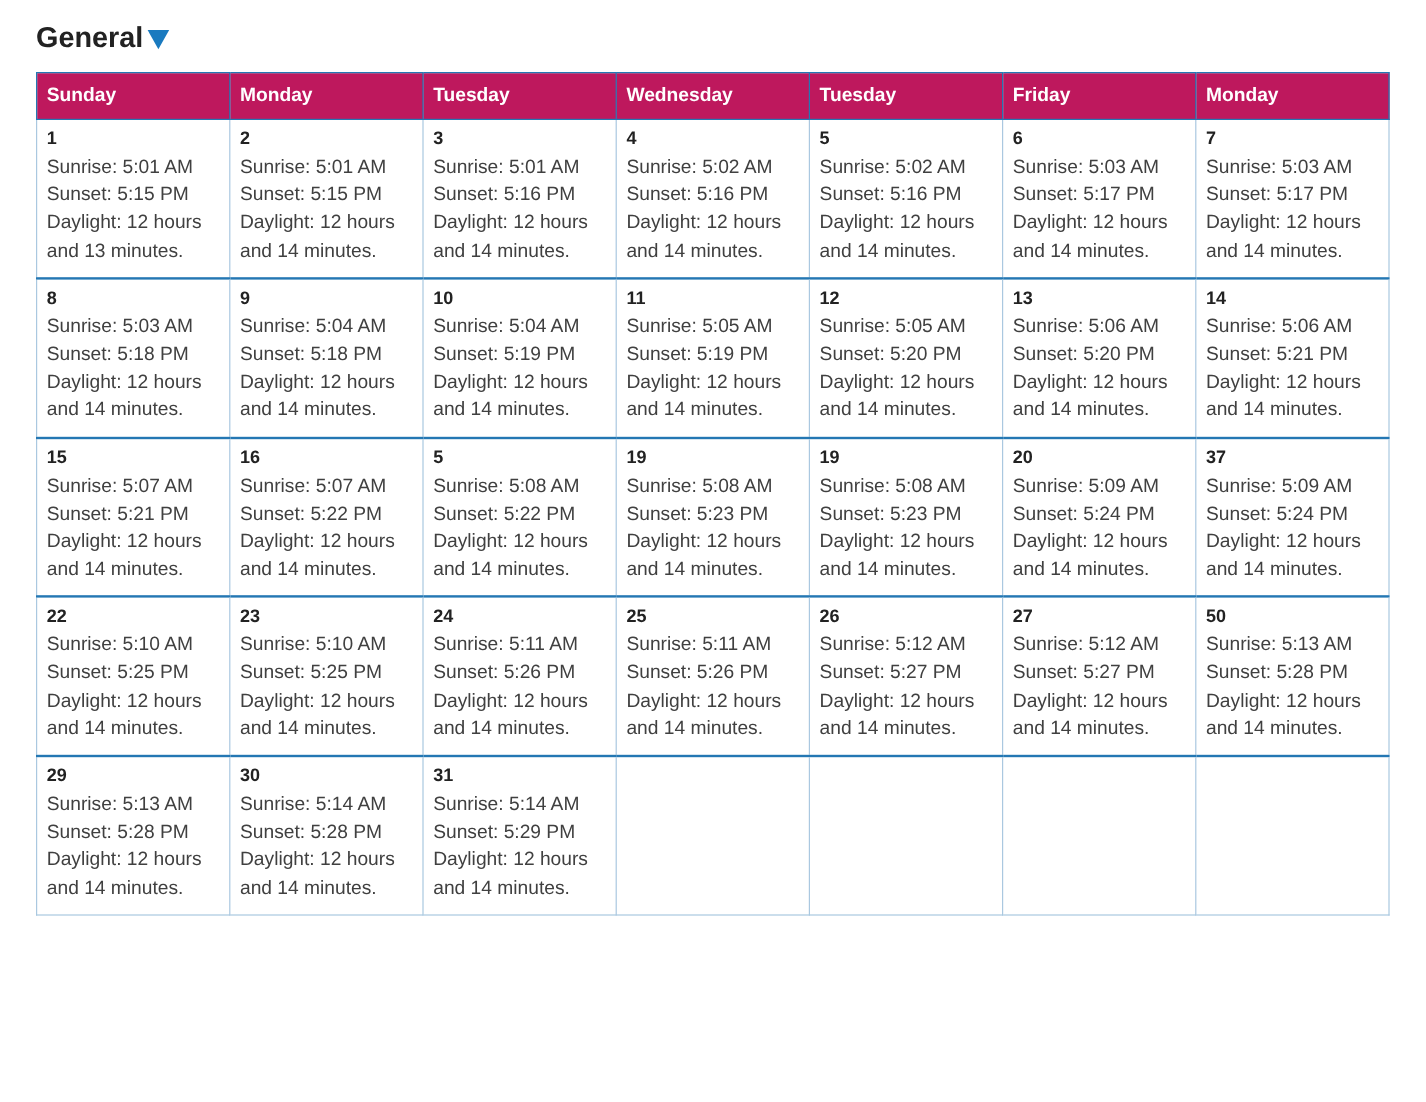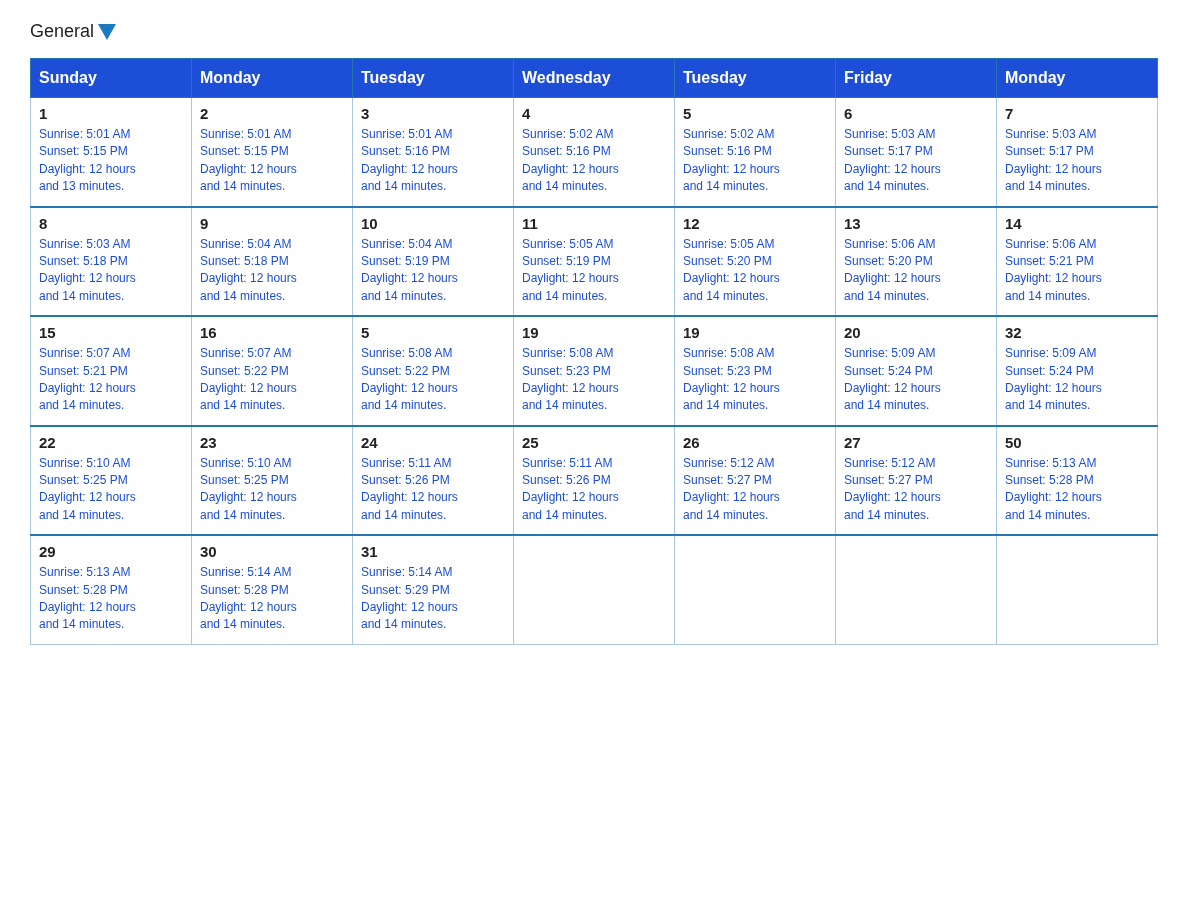--- a/index.html
+++ b/index.html
@@ -16,22 +16,22 @@
       justify-content: space-between;
       align-items: flex-start;
       margin-bottom: 18px;
     }
     .logo {
       display: flex;
       flex-direction: column;
       align-items: flex-start;
     }
     .logo-text {
-      font-size: 18px;
-      font-weight: normal;
+      font-size: 24px;
+      font-weight: bold;
       color: #222;
       line-height: 1;
     }
     .logo-blue {
       color: #1a7abf;
       font-size: 26px;
       font-weight: bold;
       margin-top: -2px;
     }
     .title-block {
@@ -47,21 +47,21 @@
       font-size: 22px;
       color: #444;
       margin-top: 4px;
     }
     .calendar {
       width: 100%;
       border-collapse: collapse;
       border: 1.5px solid #2477b3;
     }
     .calendar th {
-      background: #1d4ed8;
+      background: #be185d;
       color: #fff;
       font-size: 16px;
       font-weight: bold;
       padding: 10px 8px;
       text-align: left;
       border: 1.5px solid #2477b3;
     }
     .calendar td {
       vertical-align: top;
       padding: 7px 8px 10px 8px;
@@ -71,22 +71,22 @@
       min-height: 100px;
       background: #fff;
     }
     .day-num {
       font-size: 15px;
       font-weight: bold;
       margin-bottom: 4px;
       display: block;
     }
     .day-info {
-      font-size: 12px;
-      color: #1d4ed8;
+      font-size: 16px;
+      color: #404040;
       line-height: 1.45;
     }
     .row-border td {
       border-top: 2px solid #2477b3;
     }
     .empty-cell {
       background: #fff;
     }
   </style>
 </head>
@@ -200,21 +200,21 @@
         </td>
         <td>
           <span class="day-num">19</span>
           <div class="day-info">Sunrise: 5:08 AM<br>Sunset: 5:23 PM<br>Daylight: 12 hours<br>and 14 minutes.</div>
         </td>
         <td>
           <span class="day-num">20</span>
           <div class="day-info">Sunrise: 5:09 AM<br>Sunset: 5:24 PM<br>Daylight: 12 hours<br>and 14 minutes.</div>
         </td>
         <td>
-          <span class="day-num">32</span>
+          <span class="day-num">37</span>
           <div class="day-info">Sunrise: 5:09 AM<br>Sunset: 5:24 PM<br>Daylight: 12 hours<br>and 14 minutes.</div>
         </td>
       </tr>
       <tr class="row-border">
         <td>
           <span class="day-num">22</span>
           <div class="day-info">Sunrise: 5:10 AM<br>Sunset: 5:25 PM<br>Daylight: 12 hours<br>and 14 minutes.</div>
         </td>
         <td>
           <span class="day-num">23</span>

